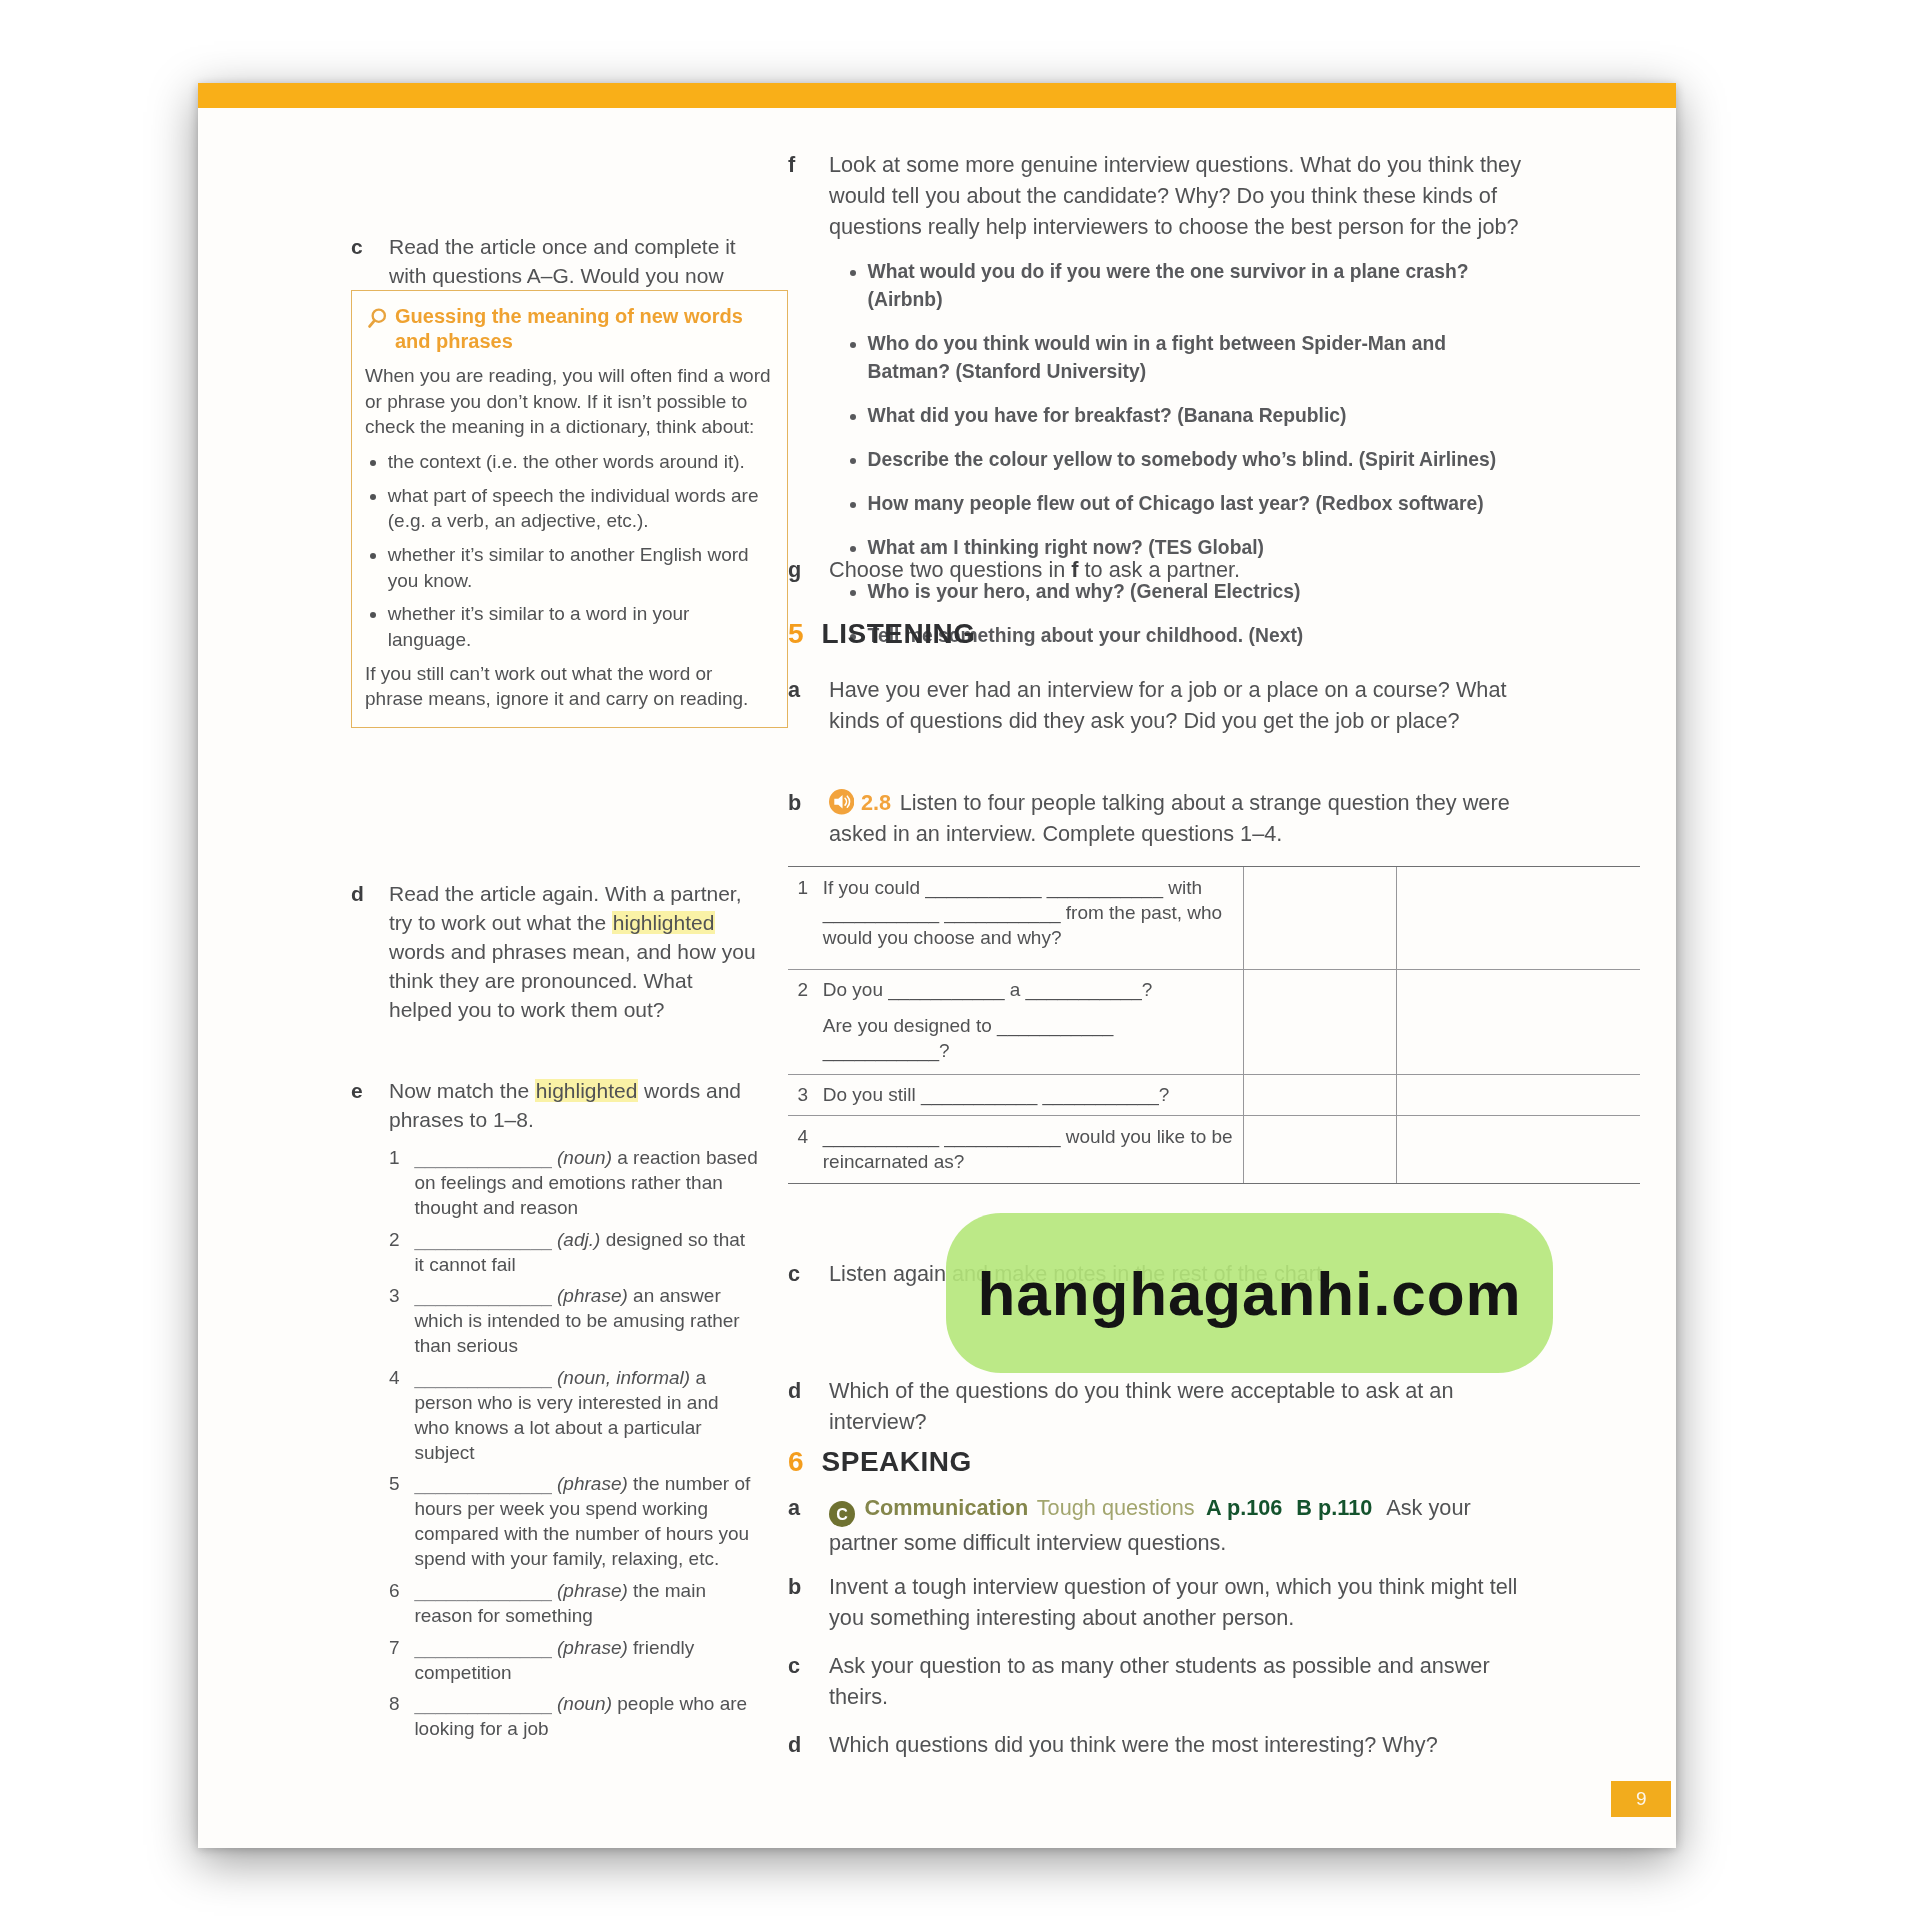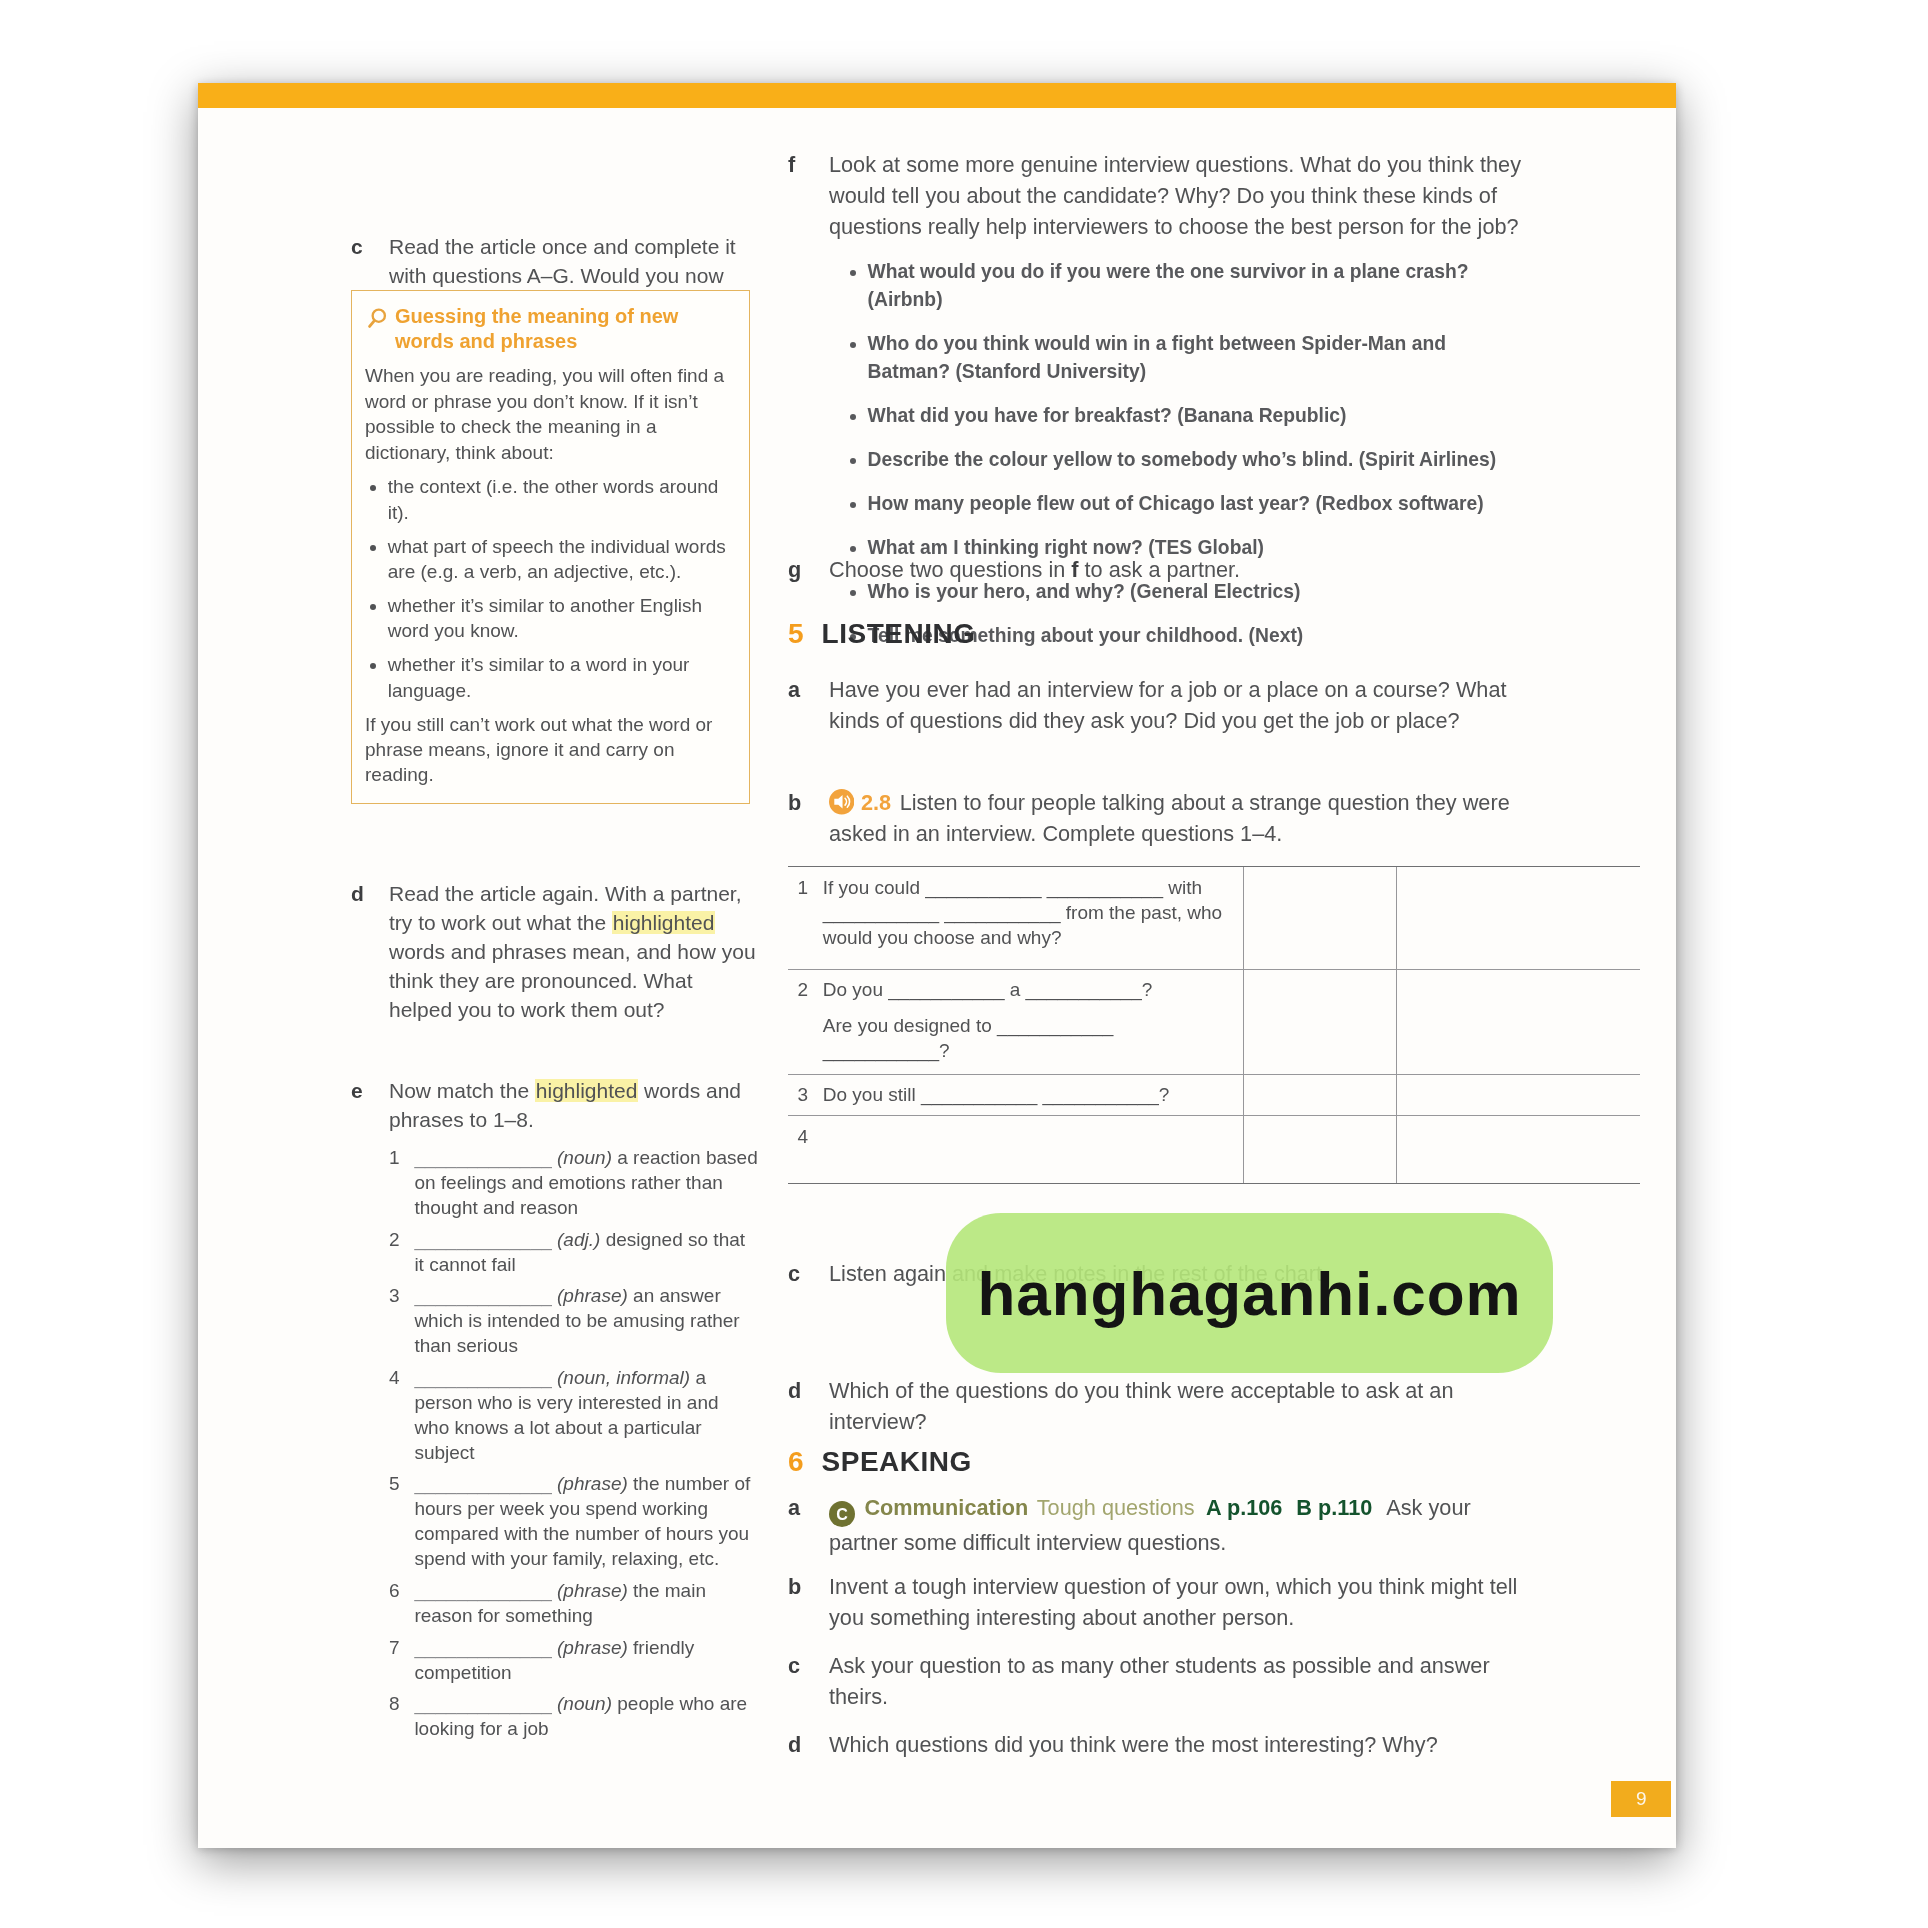--- a/index.html
+++ b/index.html
@@ -21,21 +21,21 @@
   
   .ex { position:absolute; display:flex; align-items:flex-start; }
   .mk { flex:0 0 38px; font-weight:700; color:#3d3e40; }
   .bd { flex:1; }
 
   
   .exl { left:153px; width:407px; font-size:21px; line-height:29px; }
   .exl .mk { font-size:21px; }
 
   .skillsbox {
-    position:absolute; left:153px; top:207px; width:399px;
+    position:absolute; left:153px; top:207px; width:437px;
     border:1.9px solid #E4B45E; background:#fffefb;
     padding:13px 13px 15px 13px;
     font-size:19px; line-height:25.4px;
   }
   .sb-title { display:flex; align-items:flex-start; }
   .sb-title .ticon { flex:0 0 30px; padding-top:1.9px; }
   .sb-title .ttext { color:#EFA230; font-weight:700; font-size:20px; line-height:25.4px; }
   .sb-intro { margin-top:8.5px; }
   .skillsbox ul { margin:9.4px 0 0 3.8px; padding-left:19px; }
   .skillsbox li { margin-bottom:8.5px; }
@@ -247,20 +247,21 @@
       <div class="tc c1">
         <span class="rnum">3</span>
         <span><span>Do you still ___________ ___________?</span></span>
       </div>
       <div class="tc c2"></div>
       <div class="tc c3"></div>
     </div>
     <div class="trow r4">
       <div class="tc c1">
         <span class="rnum">4</span>
+        <span><span>___________ ___________ would you like to be reincarnated as?</span></span>
       </div>
       <div class="tc c2"></div>
       <div class="tc c3"></div>
     </div>
   </div>
 
   <div class="ex exr" style="top:1175px;">
     <span class="mk">c</span>
     <span class="bd">Listen again and make notes in the rest of the chart.</span>
   </div>

